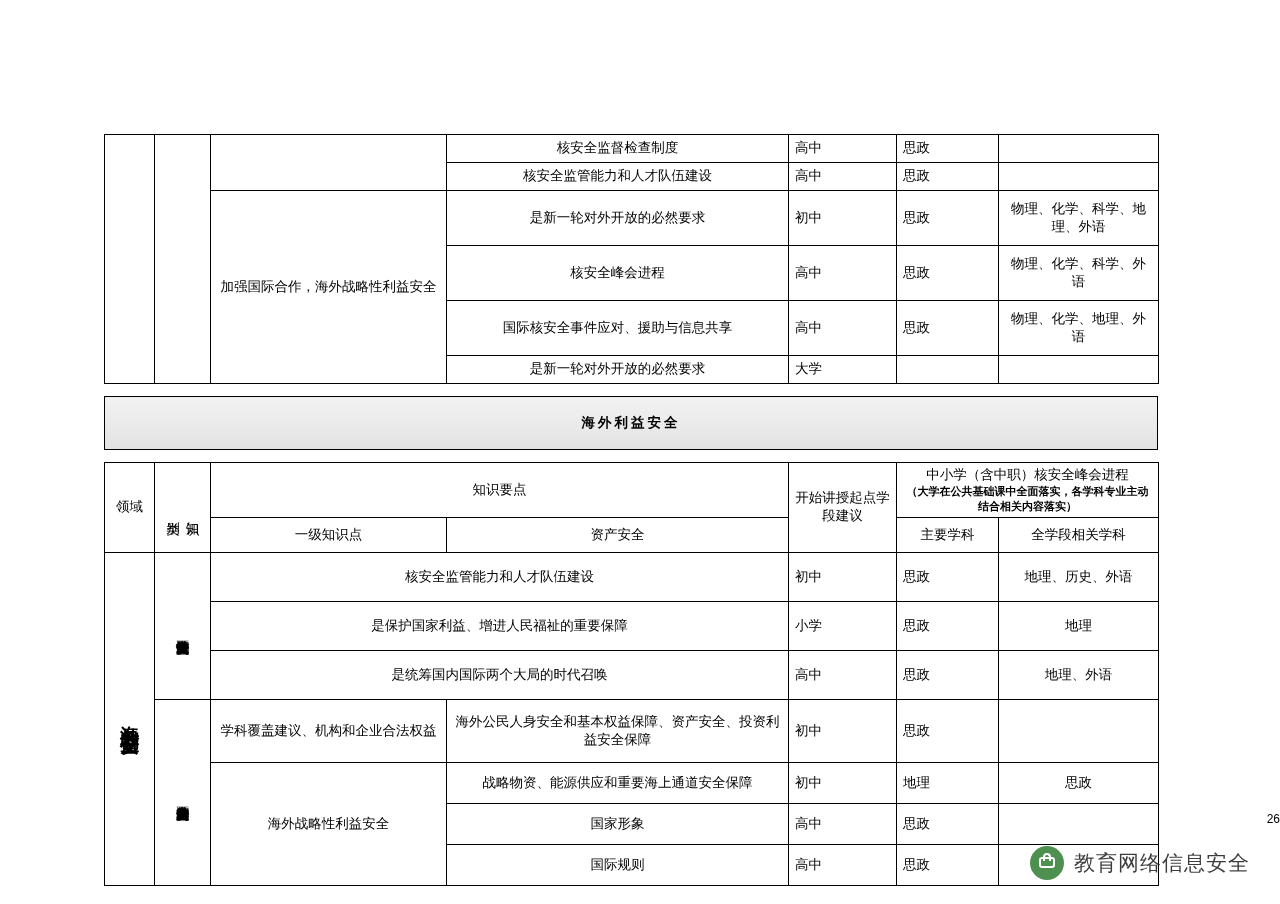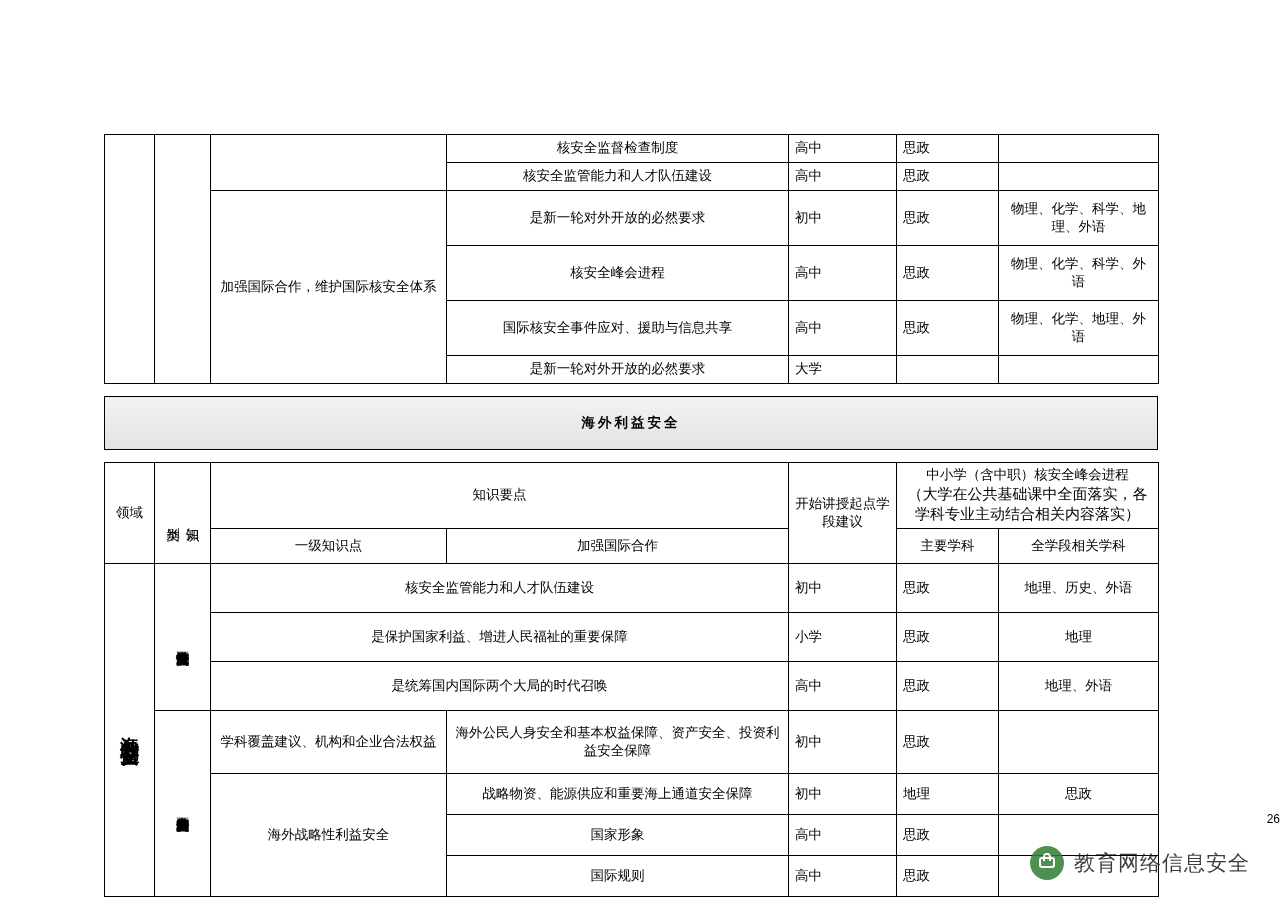--- a/index.html
+++ b/index.html
@@ -52,21 +52,22 @@
     letter-spacing: 3px;
     height: 46px;
     background: linear-gradient(180deg,#f2f2f2 0%, #eaeaea 55%, #e2e2e2 100%);
   }
   .hdr td {
     text-align: center;
     font-size: 13px;
     line-height: 1.4;
   }
   .hdr .small {
-    font-size: 15px;
+    font-size: 11px;
+    font-weight: bold;
   }
   .vert-label {
     font-size: 19px;
     font-weight: bold;
     letter-spacing: 2px;
     line-height: 1.5;
     text-align: center;
     writing-mode: vertical-rl;
     text-orientation: upright;
     margin: 0 auto;
@@ -176,21 +177,21 @@
           <td class="c-center">思政</td>
           <td class="c-left"></td>
         </tr>
         <tr class="row-h">
           <td class="c-left">核安全监管能力和人才队伍建设</td>
           <td class="c-center">高中</td>
           <td class="c-center">思政</td>
           <td class="c-left"></td>
         </tr>
         <tr>
-          <td rowspan="4" class="c-left">加强国际合作，维护国际核安全体系</td>
+          <td rowspan="4" class="c-left">加强国际合作，海外战略性利益安全</td>
           <td class="c-left" style="height:48px">是新一轮对外开放的必然要求</td>
           <td class="c-center">初中</td>
           <td class="c-center">思政</td>
           <td class="c-left">物理、化学、科学、地理、外语</td>
         </tr>
         <tr>
           <td class="c-left" style="height:48px">核安全峰会进程</td>
           <td class="c-center">高中</td>
           <td class="c-center">思政</td>
           <td class="c-left">物理、化学、科学、外语</td>
@@ -237,21 +238,21 @@
           </td>
           <td colspan="2" style="height:42px">知识要点</td>
           <td rowspan="2">开始讲授起点学段建议</td>
           <td colspan="2">
             <div>中小学（含中职）核安全峰会进程</div>
             <div class="small">（大学在公共基础课中全面落实，各学科专业主动结合相关内容落实）</div>
           </td>
         </tr>
         <tr class="hdr">
           <td style="height:28px">一级知识点</td>
-          <td>加强国际合作</td>
+          <td>资产安全</td>
           <td>主要学科</td>
           <td>全学段相关学科</td>
         </tr>
 
         <tr>
           <td rowspan="7" class="vcell">
             <span class="vert-label">海外利益安全</span>
           </td>
           <td rowspan="3" class="vcell">
             <span class="vert-small">海外利益安全的重要性</span>

